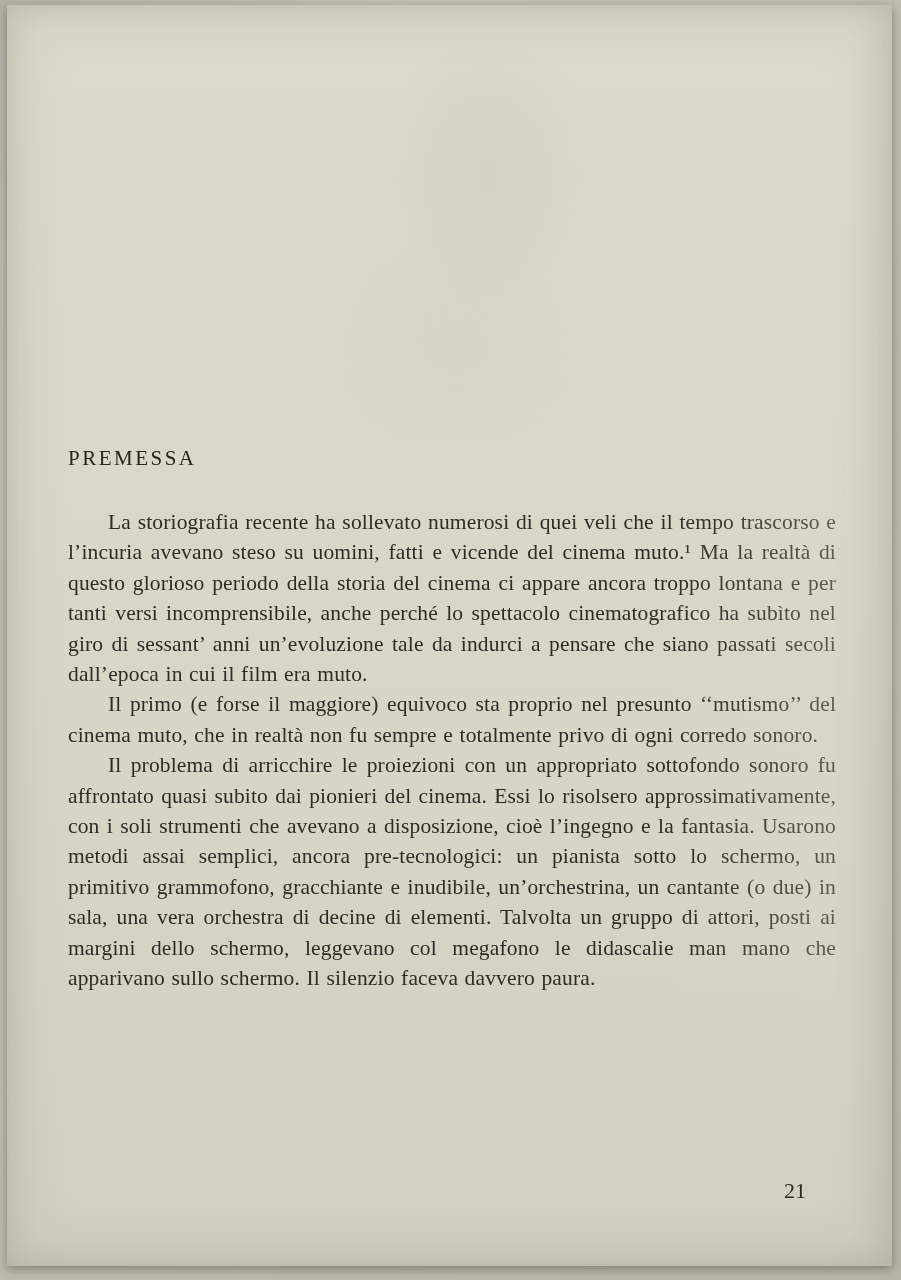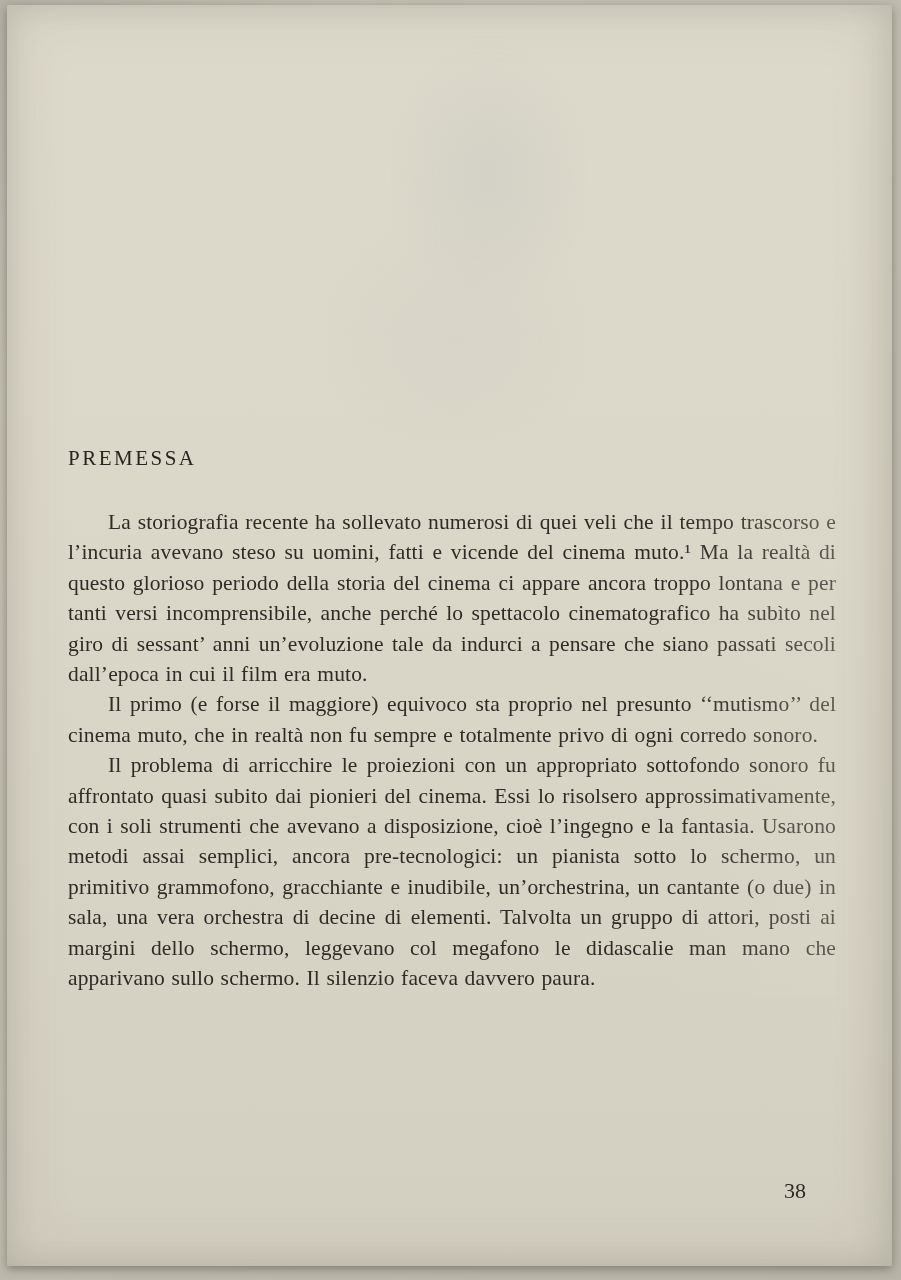--- a/index.html
+++ b/index.html
@@ -98,15 +98,15 @@
       <h1 class="chapter-title">PREMESSA</h1>
 
       <div class="body-text">
         <p>La storiografia recente ha sollevato numerosi di quei veli che il tempo trascorso e l’incuria avevano steso su uomini, fatti e vicende del cinema muto.¹ Ma la realtà di questo glorioso periodo della storia del cinema ci appare ancora troppo lontana e per tanti versi incomprensibile, anche perché lo spettacolo cinematografico ha subìto nel giro di sessant’ anni un’evoluzione tale da indurci a pensare che siano passati secoli dall’epoca in cui il film era muto.</p>
         <p>Il primo (e forse il maggiore) equivoco sta proprio nel presunto ‘‘mutismo’’ del cinema muto, che in realtà non fu sempre e totalmente privo di ogni corredo sonoro.</p>
         <p>Il problema di arricchire le proiezioni con un appropriato sottofondo sonoro fu affrontato quasi subito dai pionieri del cinema. Essi lo risolsero approssimativamente, con i soli strumenti che avevano a disposizione, cioè l’ingegno e la fantasia. Usarono metodi assai semplici, ancora pre-tecnologici: un pianista sotto lo schermo, un primitivo grammofono, gracchiante e inudibile, un’orchestrina, un cantante (o due) in sala, una vera orchestra di decine di elementi. Talvolta un gruppo di attori, posti ai margini dello schermo, leggevano col megafono le didascalie man mano che apparivano sullo schermo. Il silenzio faceva davvero paura.</p>
         <div class="ink-fade"></div>
       </div>
     </div>
 
-    <div class="page-number">38</div>
+    <div class="page-number">21</div>
   </div>
 </div>
 
 </body></html>

